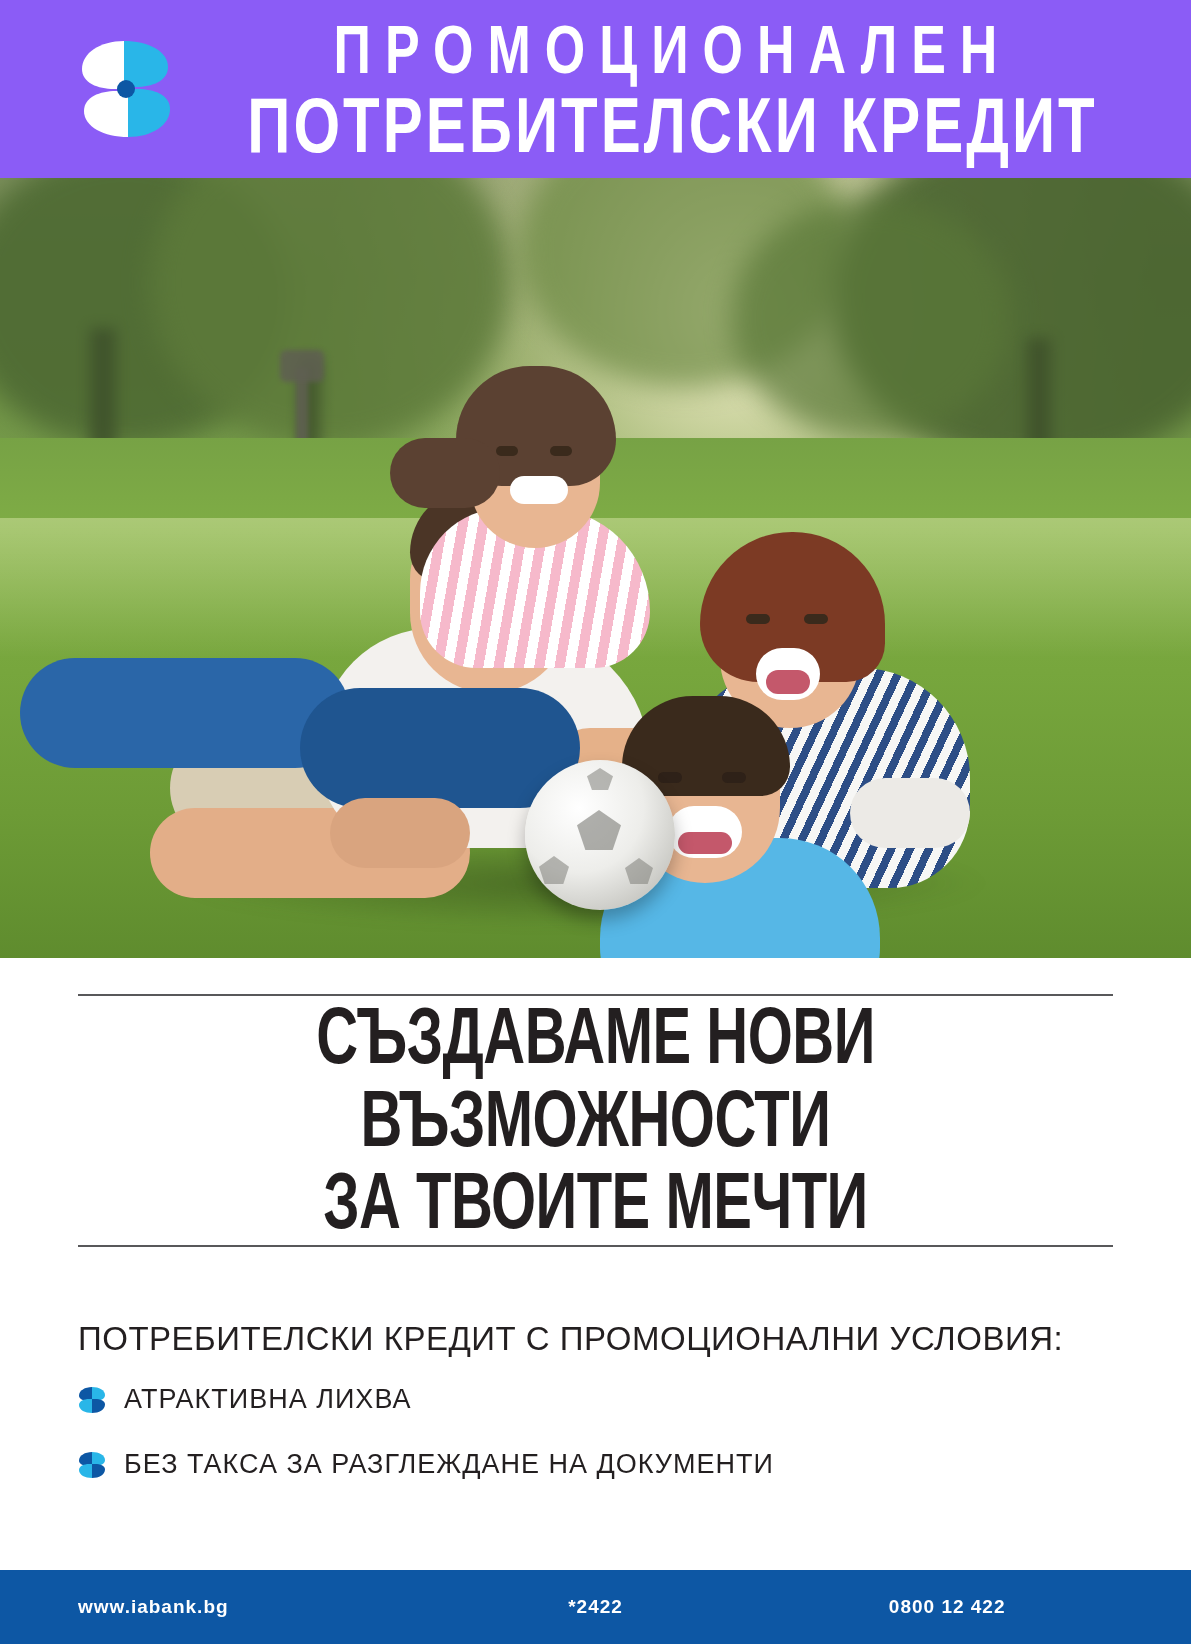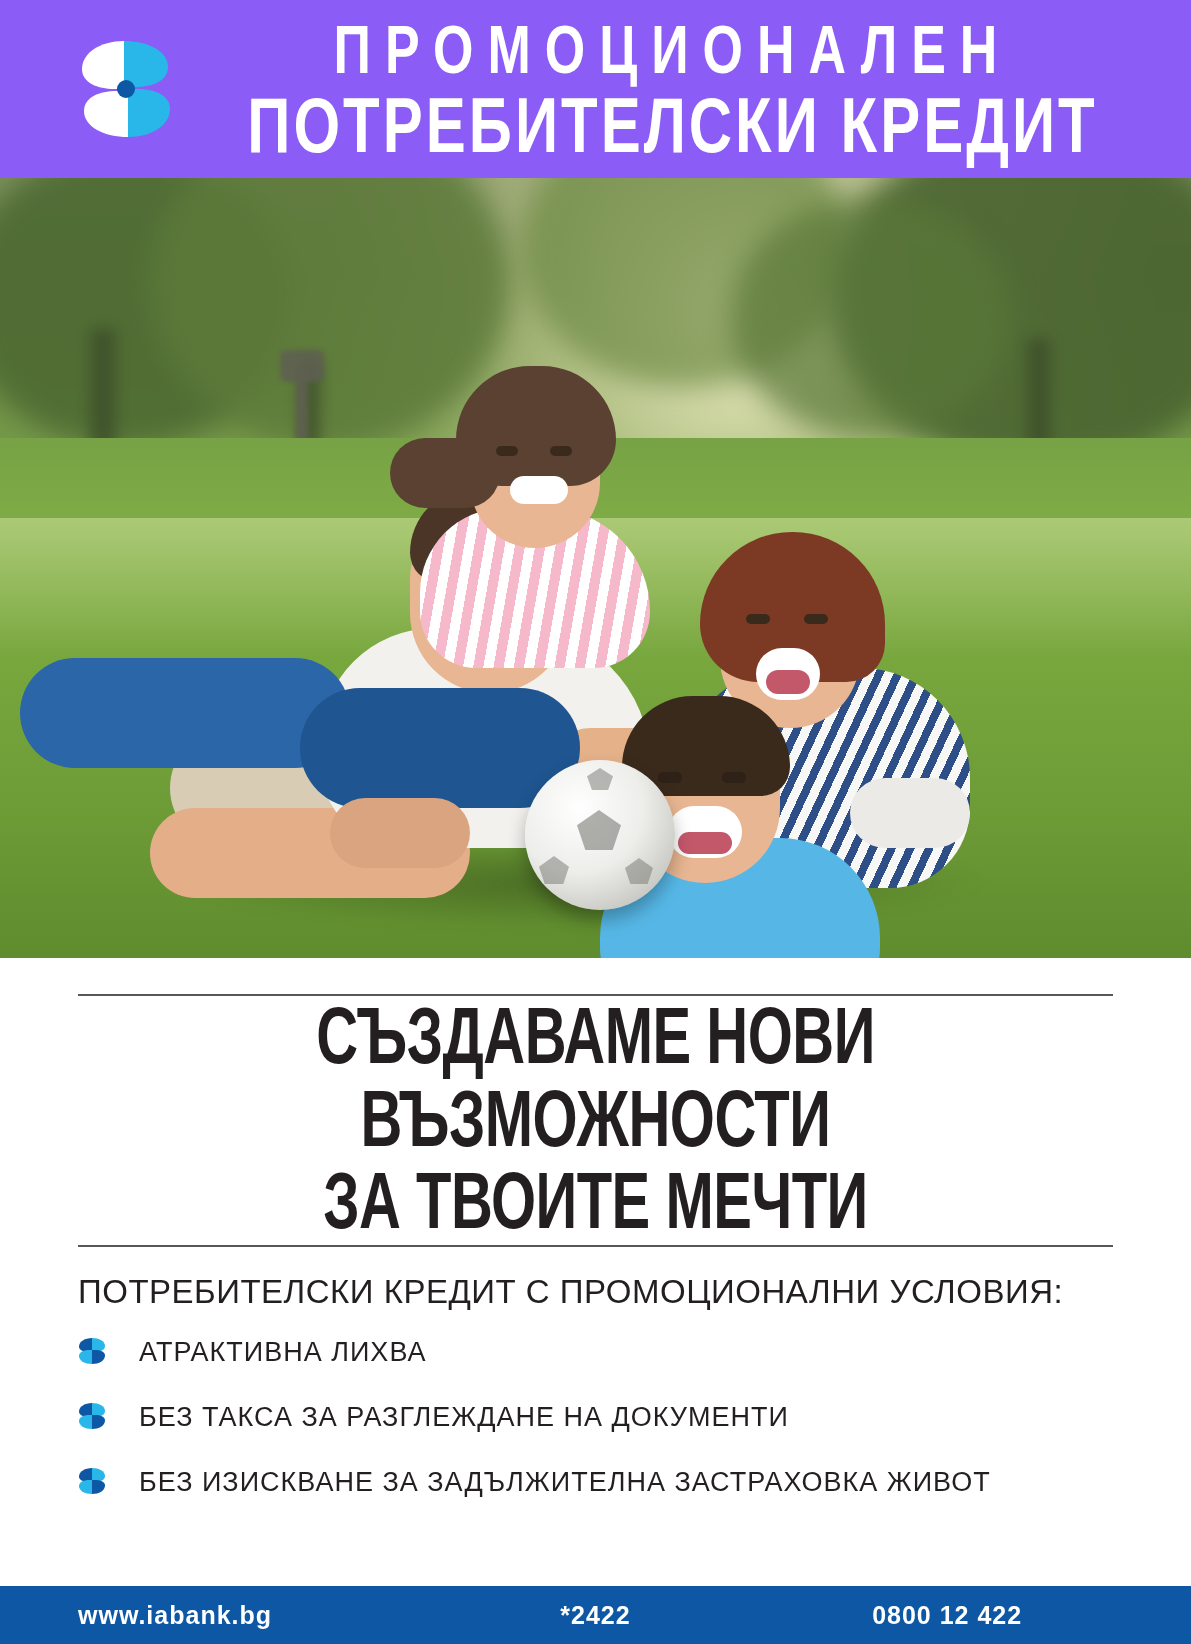--- a/index.html
+++ b/index.html
@@ -209,50 +209,52 @@
     margin: 8px 0 16px 0;
   }
   .headline .l2 { display: block; }
   .subhead {
     font-size: 33px;
     color: #231f20;
     letter-spacing: 0.5px;
     padding-top: 26px;
     padding-bottom: 12px;
     white-space: nowrap;
+    margin-top: 47px;
   }
   .bullets {
     margin-top: 14px;
     display: flex;
     flex-direction: column;
     gap: 34px;
   }
   .bullet {
     display: flex;
-    gap: 33px;
+    align-items: center;
+    gap: 18px;
   }
   .bullet-mark { width: 28px; height: 28px; flex: 0 0 auto; }
   .bullet-text {
     font-size: 27px;
     color: #231f20;
     letter-spacing: 1px;
     white-space: nowrap;
   }
 
   
   .footer {
     flex: 0 0 auto;
-    height: 58px;
+    height: 74px;
     background: #0d57a4;
     color: #ffffff;
     display: flex;
     align-items: center;
     padding: 0 78px;
     font-weight: bold;
-    font-size: 25px;
+    font-size: 19px;
     letter-spacing: 1px;
     gap: 20px;
   }
   .footer .f-left { flex: 1 1 0; text-align: left; }
   .footer .f-mid { flex: 1 1 0; text-align: center; }
   .footer .f-right { flex: 1 1 0; text-align: center; }
 </style>
 </head>
 <body>
 
@@ -380,31 +382,20 @@
           <svg width="28" height="28" viewBox="0 0 28 28" aria-hidden="true">
             <path d="M14 1 C21 1 27 4 27 9 C27 13 22 15 17 15 L14 15 Z" fill="#29b6e8"></path>
             <path d="M14 1 C7 1 1 4.5 1 9.5 C1 13.5 6 15 11 15 L14 15 Z" fill="#0d57a4"></path>
             <path d="M14 27 C7 27 1 24 1 19 C1 15 6 13 11 13 L14 13 Z" fill="#29b6e8"></path>
             <path d="M14 27 C21 27 27 23.5 27 18.5 C27 14.5 22 13 17 13 L14 13 Z" fill="#0d57a4"></path>
           </svg>
         </span>
         <span class="bullet-text">БЕЗ ТАКСА ЗА РАЗГЛЕЖДАНЕ НА ДОКУМЕНТИ</span>
       </div>
 
-      <div class="bullet">
-        <span class="bullet-mark">
-          <svg width="28" height="28" viewBox="0 0 28 28" aria-hidden="true">
-            <path d="M14 1 C21 1 27 4 27 9 C27 13 22 15 17 15 L14 15 Z" fill="#29b6e8"></path>
-            <path d="M14 1 C7 1 1 4.5 1 9.5 C1 13.5 6 15 11 15 L14 15 Z" fill="#0d57a4"></path>
-            <path d="M14 27 C7 27 1 24 1 19 C1 15 6 13 11 13 L14 13 Z" fill="#29b6e8"></path>
-            <path d="M14 27 C21 27 27 23.5 27 18.5 C27 14.5 22 13 17 13 L14 13 Z" fill="#0d57a4"></path>
-          </svg>
-        </span>
-        <span class="bullet-text">БЕЗ ИЗИСКВАНЕ ЗА ЗАДЪЛЖИТЕЛНА ЗАСТРАХОВКА ЖИВОТ</span>
-      </div>
 
     </div>
   </div>
 
   <div class="footer">
     <span class="f-left">www.iabank.bg</span>
     <span class="f-mid">*2422</span>
     <span class="f-right">0800 12 422</span>
   </div>
 

